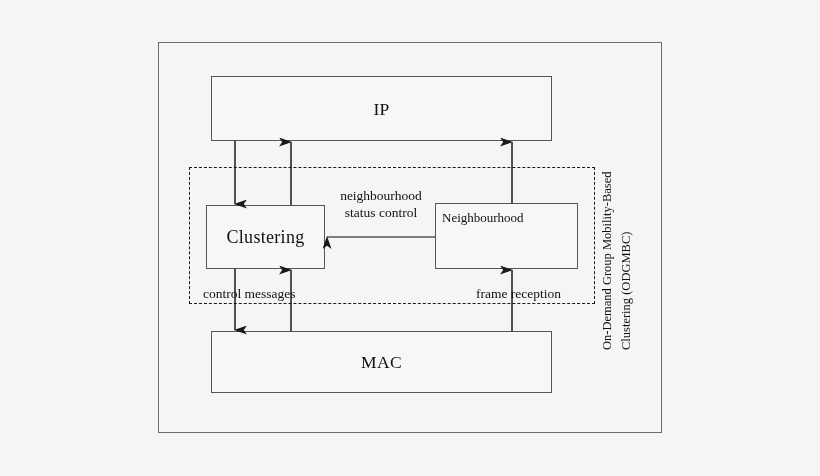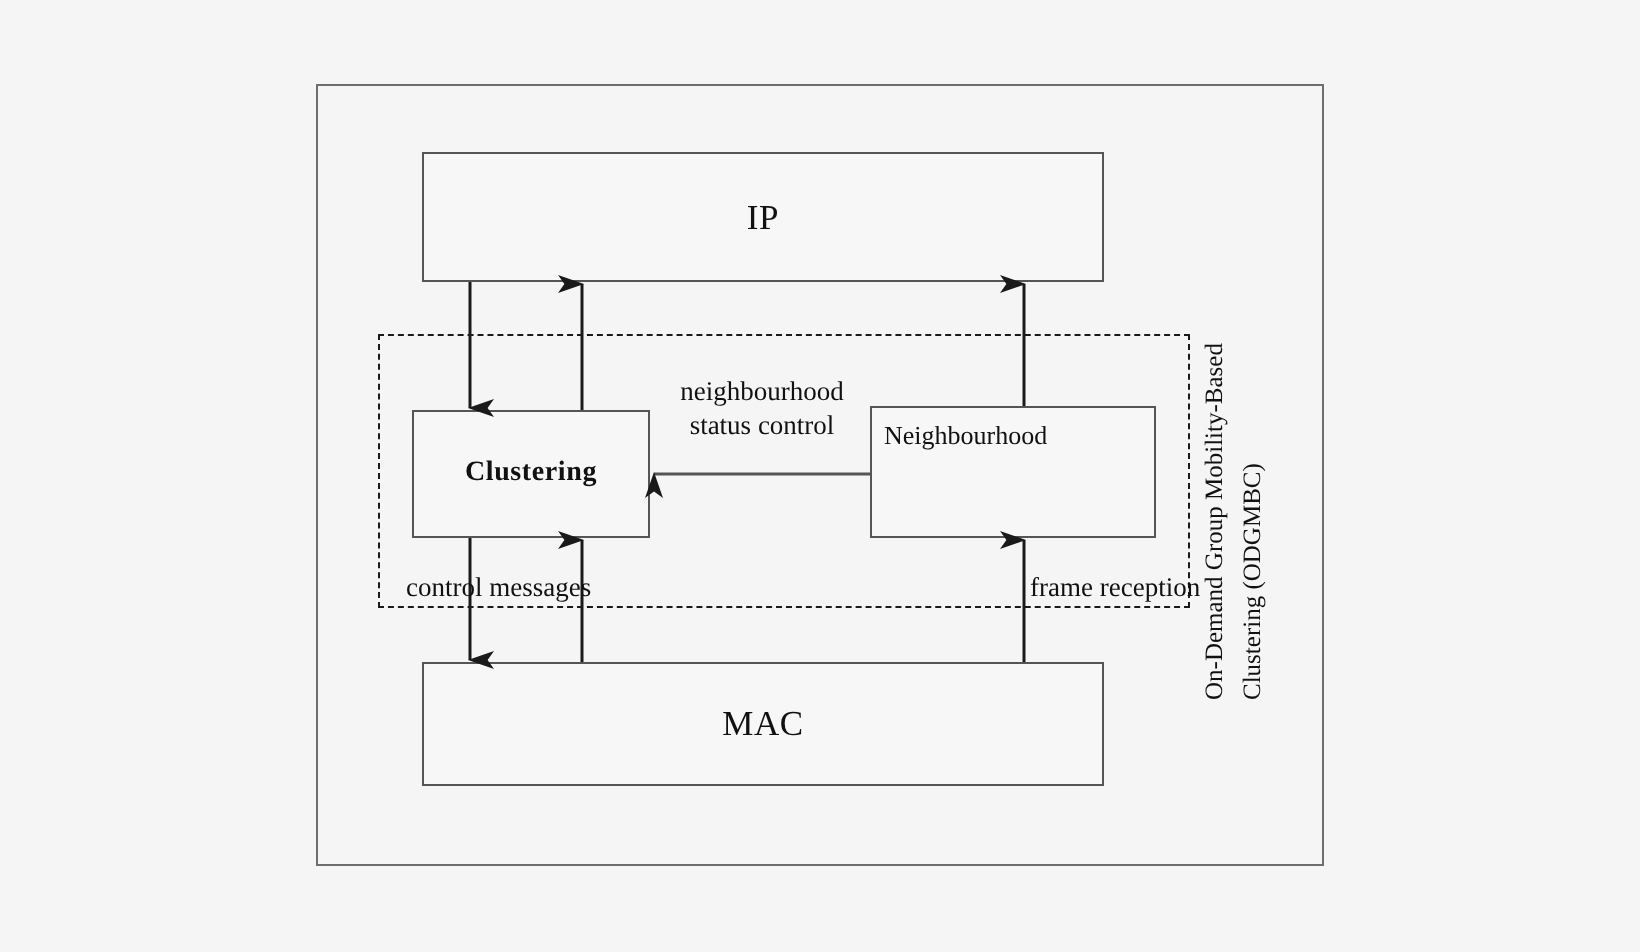--- a/index.html
+++ b/index.html
@@ -87,22 +87,21 @@
   
   #block-clustering {
     left: 206px;
     top: 205px;
     width: 119px;
     height: 64px;
   }
   #block-clustering .block-label {
     top: 50%;
     transform: translateY(-50%);
-    font-size: 14px;
-    font-weight: bold;
+    font-size: 18px;
   }
   
   #block-nrp {
     left: 435px;
     top: 203px;
     width: 143px;
     height: 66px;
     padding: 4px 0 0 6px;
   }
   #block-nrp .nrp-line {
@@ -140,21 +139,20 @@
   }
   #label-control {
     left: 203px;
     top: 285px;
     font-size: 13.5px;
   }
   #label-frame {
     left: 476px;
     top: 285px;
     font-size: 13.5px;
-    margin-left: 39px;
   }
 
   
   #odgmbc-caption {
     position: absolute;
     left: 598px;
     top: 140px;
     width: 210px;
     height: 40px;
     transform-origin: 0 0;

